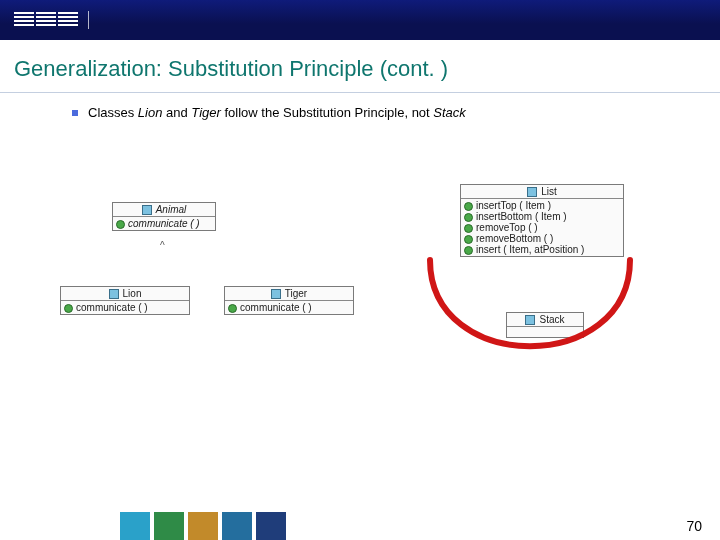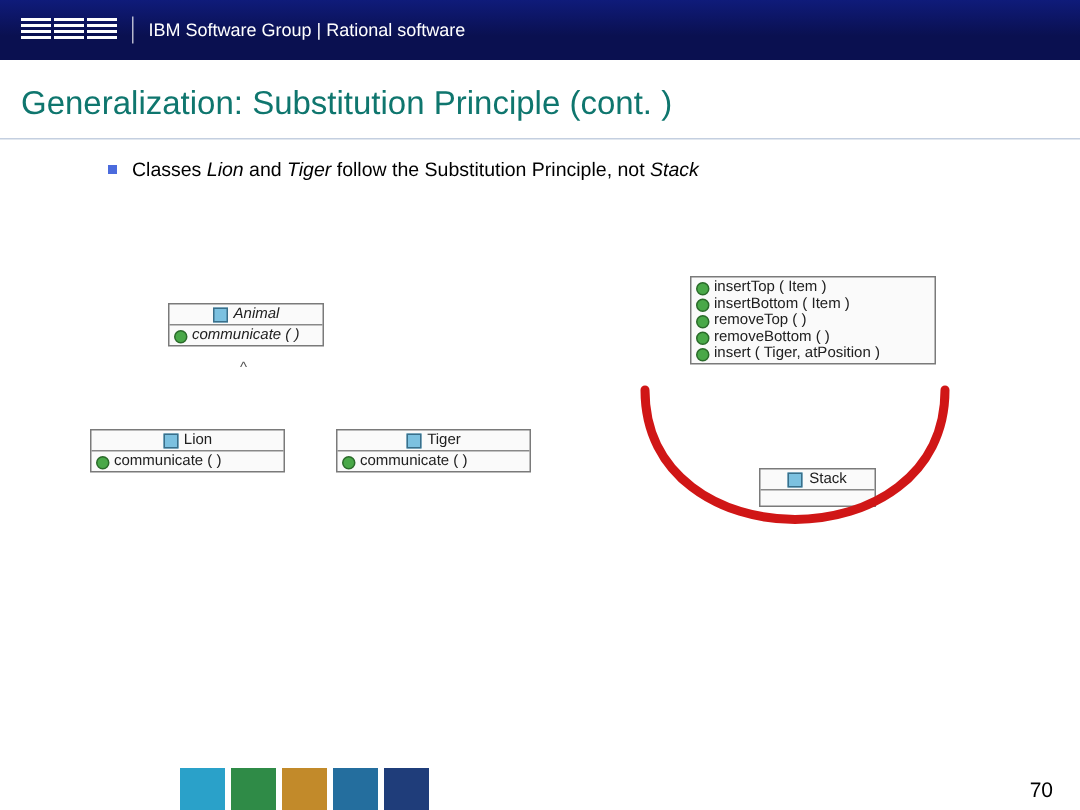--- a/index.html
+++ b/index.html
@@ -143,21 +143,20 @@
 </head>
 <body>
 
 <div class="header">
   <div class="ibm-logo">
     <div class="bar"></div>
       <div class="bar"></div>
       <div class="bar"></div>
   </div>
   <div class="header-divider"></div>
-  <span class="header-text">IBM Software Group | Rational software</span>
 </div>
 
 <div class="title">Generalization: Substitution Principle (cont. )</div>
 
 <div class="bullet-row">
   <div class="sq"></div>
   <div class="bullet-text">
     <span>Classes </span><em>Lion</em><span> and </span><em>Tiger</em><span> follow the Substitution Principle, not </span><em>Stack</em>
   </div>
 </div>
@@ -199,40 +198,44 @@
     </div>
     <div class="body">
       <div class="row">
         <span class="ico-op"></span>
         <span>communicate ( )</span>
       </div>
     </div>
   </div>
 
   <div class="uml" style="left:460px; top:14px; width:164px;">
+    <div class="hd">
+      <span class="ico-class"></span>
+      <span>List</span>
+    </div>
     <div class="body">
       <div class="row">
           <span class="ico-op"></span>
           <span>insertTop ( Item )</span>
         </div>
       <div class="row">
           <span class="ico-op"></span>
           <span>insertBottom ( Item )</span>
         </div>
       <div class="row">
           <span class="ico-op"></span>
           <span>removeTop ( )</span>
         </div>
       <div class="row">
           <span class="ico-op"></span>
           <span>removeBottom ( )</span>
         </div>
       <div class="row">
           <span class="ico-op"></span>
-          <span>insert ( Tiger, atPosition )</span>
+          <span>insert ( Item, atPosition )</span>
         </div>
     </div>
   </div>
 
   <div class="uml" style="left:506px; top:142px; width:78px;">
     <div class="hd">
       <span class="ico-class"></span>
       <span>Stack</span>
     </div>
     <div class="body" style="height:8px;"></div>

